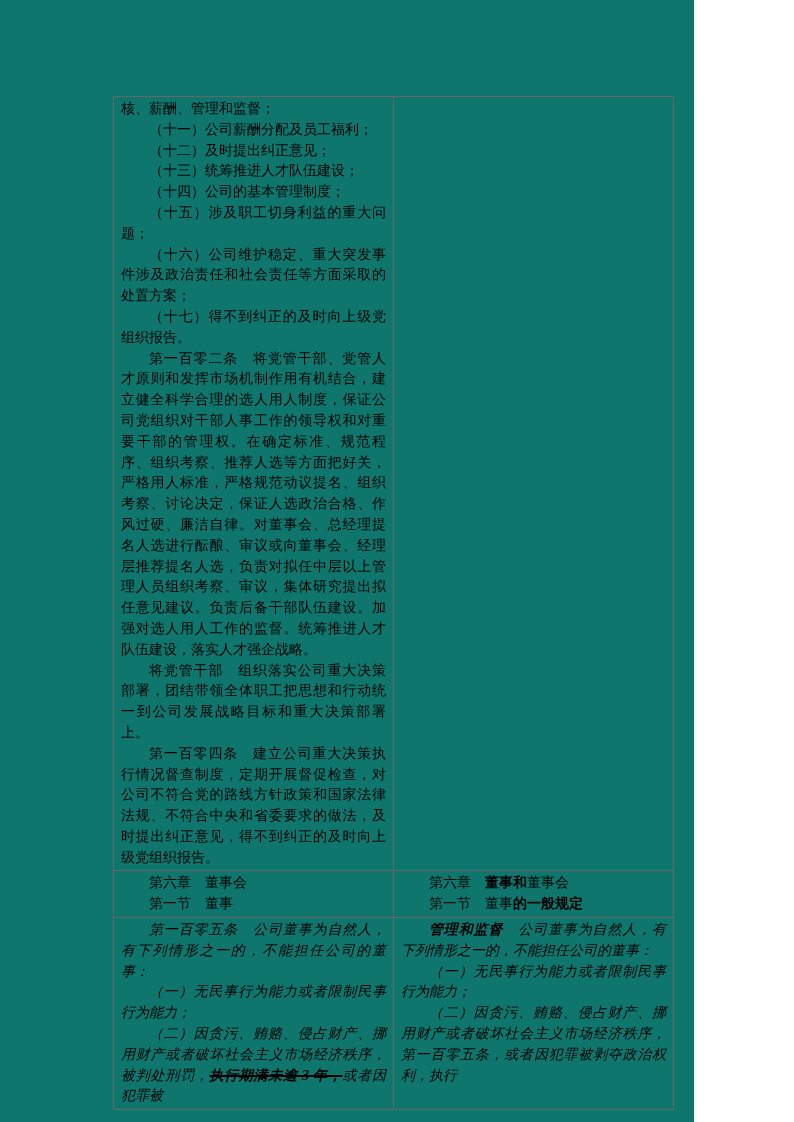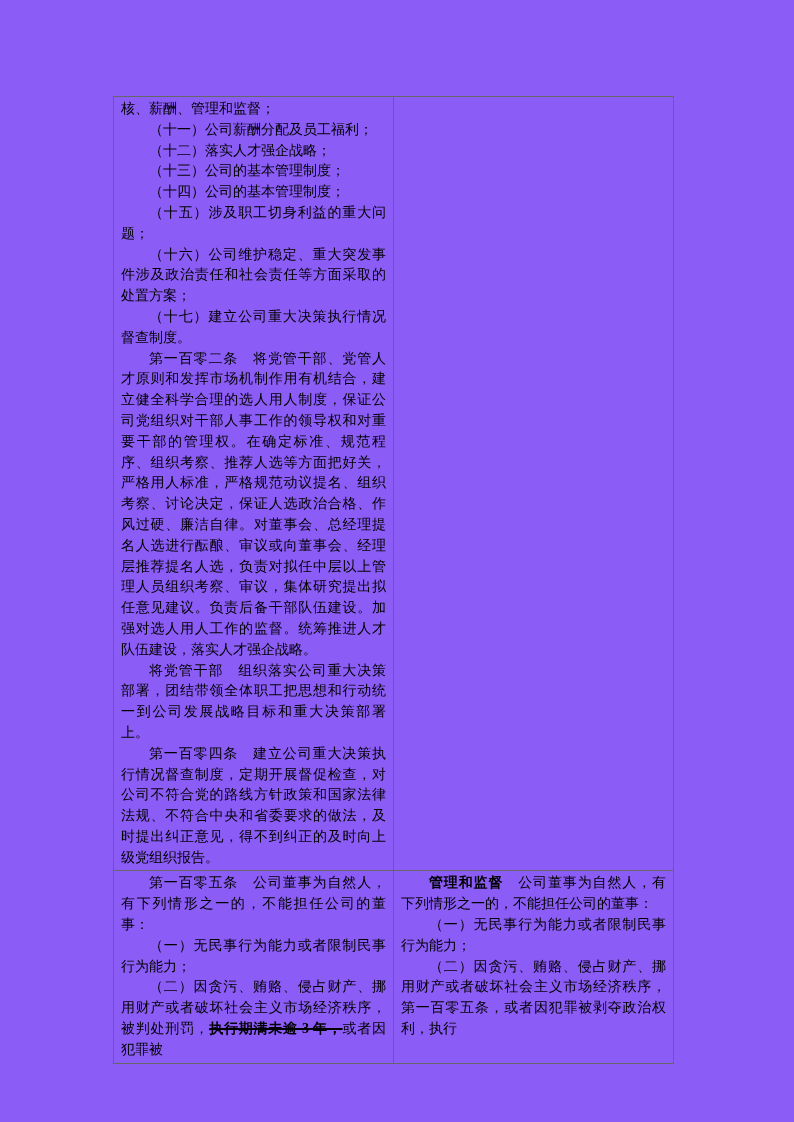--- a/index.html
+++ b/index.html
@@ -3,23 +3,23 @@
 <meta charset="utf-8">
 <style>
   * { margin: 0; padding: 0; box-sizing: border-box; }
   html, body {
     background: #ffffff;
     font-family: "Liberation Serif", "DejaVu Serif", serif;
     color: #000000;
   }
   .page {
     position: relative;
-    width: 794px;
+    width: 694px;
     height: 1122px;
-    background: #8b5cf6;
+    background: #0f766e;
     overflow: hidden;
   }
   table.cmp {
     position: absolute;
     left: 113px;
     top: 96px;
     width: 561px;
     border-collapse: collapse;
     table-layout: fixed;
   }
@@ -30,47 +30,57 @@
     padding: 2px 7px;
     font-size: 14px;
     line-height: 20.8px;
     text-align: justify;
     text-justify: inter-ideograph;
     line-break: strict;
     overflow-wrap: break-word;
   }
   tr.r1 td { height: 729px; }
   tr.r2 td { height: 43px; }
-  tr.r3 td { height: 145px; }
+  tr.r3 td { height: 145px; font-style: italic; }
   .para { text-align: justify; }
   .para.indent { text-indent: 2em; }
   .seg-bold { font-weight: bold; }
   .seg-strike { text-decoration: line-through; text-decoration-thickness: 1.5px; }
 </style>
 </head>
 <body>
 
 <div class="page">
   <table class="cmp">
     <tbody>
         <tr class="r1">
       <td>
             <div class="para"><span class="">核、薪酬、管理和监督；</span></div>
             <div class="para indent"><span class="">（十一）公司薪酬分配及员工福利；</span></div>
-            <div class="para indent"><span class="">（十二）落实人才强企战略；</span></div>
-            <div class="para indent"><span class="">（十三）公司的基本管理制度；</span></div>
+            <div class="para indent"><span class="">（十二）及时提出纠正意见；</span></div>
+            <div class="para indent"><span class="">（十三）统筹推进人才队伍建设；</span></div>
             <div class="para indent"><span class="">（十四）公司的基本管理制度；</span></div>
             <div class="para indent"><span class="">（十五）涉及职工切身利益的重大问题；</span></div>
             <div class="para indent"><span class="">（十六）公司维护稳定、重大突发事件涉及政治责任和社会责任等方面采取的处置方案；</span></div>
-            <div class="para indent"><span class="">（十七）建立公司重大决策执行情况督查制度。</span></div>
+            <div class="para indent"><span class="">（十七）得不到纠正的及时向上级党组织报告。</span></div>
             <div class="para indent"><span class="">第一百零二条　将党管干部、党管人才原则和发挥市场机制作用有机结合，建立健全科学合理的选人用人制度，保证公司党组织对干部人事工作的领导权和对重要干部的管理权。在确定标准、规范程序、组织考察、推荐人选等方面把好关，严格用人标准，严格规范动议提名、组织考察、讨论决定，保证人选政治合格、作风过硬、廉洁自律。对董事会、总经理提名人选进行酝酿、审议或向董事会、经理层推荐提名人选，负责对拟任中层以上管理人员组织考察、审议，集体研究提出拟任意见建议。负责后备干部队伍建设。加强对选人用人工作的监督。统筹推进人才队伍建设，落实人才强企战略。</span></div>
             <div class="para indent"><span class="">将党管干部　组织落实公司重大决策部署，团结带领全体职工把思想和行动统一到公司发展战略目标和重大决策部署上。</span></div>
             <div class="para indent"><span class="">第一百零四条　建立公司重大决策执行情况督查制度，定期开展督促检查，对公司不符合党的路线方针政策和国家法律法规、不符合中央和省委要求的做法，及时提出纠正意见，得不到纠正的及时向上级党组织报告。</span></div>
           </td>
       <td></td>
+    </tr>
+    <tr class="r2">
+      <td>
+            <div class="para indent"><span class="">第六章　董事会</span></div>
+            <div class="para indent"><span class="">第一节　董事</span></div>
+          </td>
+      <td>
+            <div class="para indent"><span class="">第六章　</span><span class="seg-bold ">董事和</span><span class="">董事会</span></div>
+            <div class="para indent"><span class="">第一节　董事</span><span class="seg-bold ">的一般规定</span></div>
+          </td>
     </tr>
     <tr class="r3">
       <td>
             <div class="para indent"><span class="">第一百零五条　公司董事为自然人，有下列情形之一的，不能担任公司的董事：</span></div>
             <div class="para indent"><span class="">（一）无民事行为能力或者限制民事行为能力；</span></div>
             <div class="para indent"><span class="">（二）因贪污、贿赂、侵占财产、挪用财产或者破坏社会主义市场经济秩序，被判处刑罚，</span><span class="seg-bold seg-strike">执行期满未逾 3 年，</span><span class="">或者因犯罪被</span></div>
           </td>
       <td>
             <div class="para indent"><span class="seg-bold ">管理和监督</span><span class="">　公司董事为自然人，有下列情形之一的，不能担任公司的董事：</span></div>
             <div class="para indent"><span class="">（一）无民事行为能力或者限制民事行为能力；</span></div>

